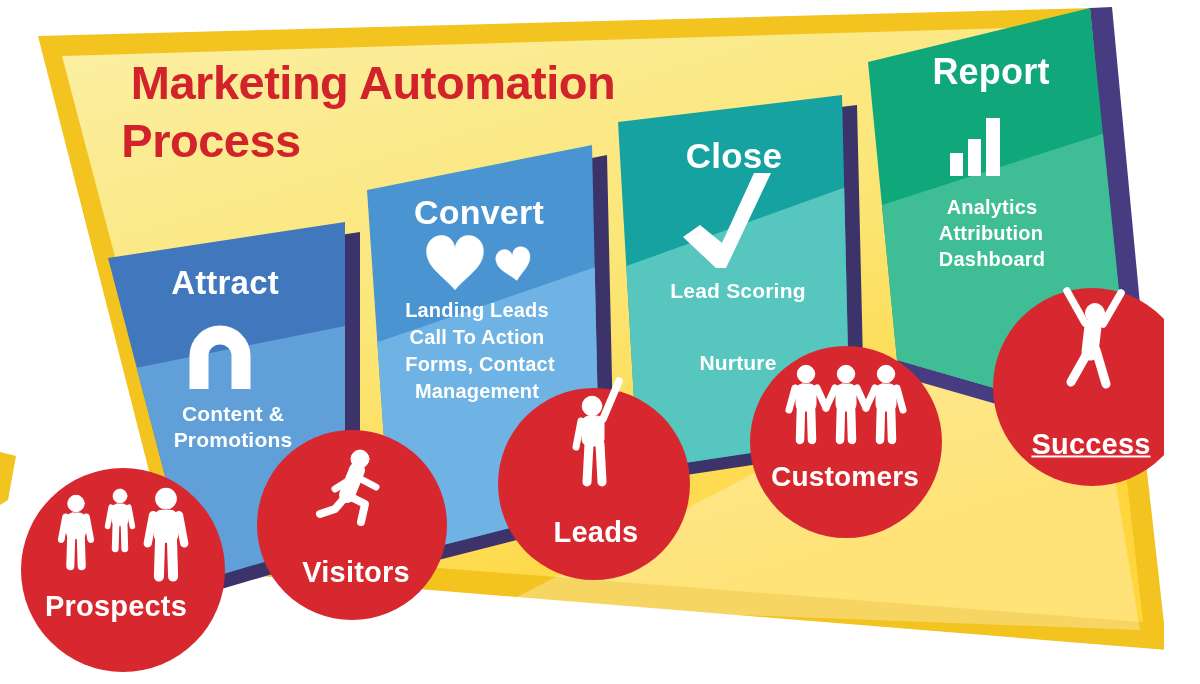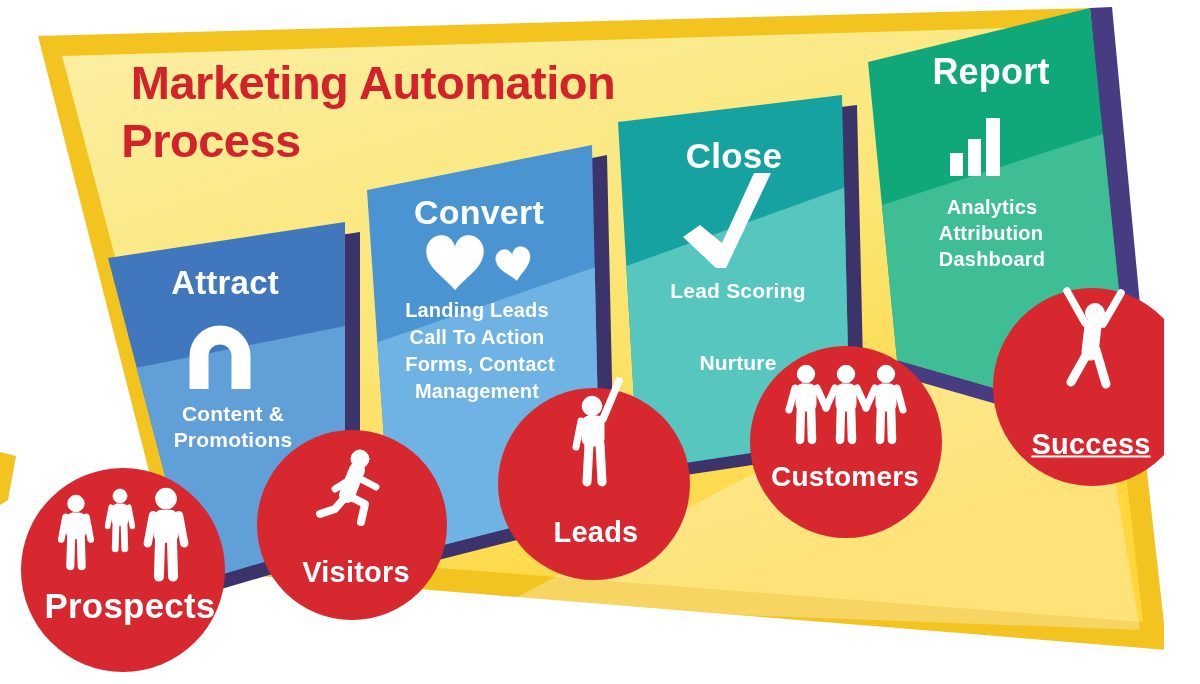--- a/index.html
+++ b/index.html
@@ -185,19 +185,19 @@
 
   <div class="t" style="left:734px;top:156px;font-size:35px;">Close</div>
   <div class="t" style="left:738px;top:291px;font-size:21px;">Lead Scoring</div>
   <div class="t" style="left:738px;top:318px;font-size:21px;margin-top:45px;">Nurture</div>
 
   <div class="t" style="left:991px;top:72px;font-size:36px;">Report</div>
   <div class="t" style="left:992px;top:207px;font-size:20px;">Analytics</div>
   <div class="t" style="left:991px;top:233px;font-size:20px;">Attribution</div>
   <div class="t" style="left:992px;top:259px;font-size:20px;">Dashboard</div>
 
-  <div class="t" style="left:130px;top:606px;font-size:35px;">Prospects</div>
+  <div class="t" style="left:116px;top:606px;font-size:29px;">Prospects</div>
   <div class="t" style="left:356px;top:572px;font-size:29px;text-align:center;">Visitors</div>
   <div class="t" style="left:596px;top:532px;font-size:29px;">Leads</div>
   <div class="t" style="left:845px;top:477px;font-size:28px;">Customers</div>
   <div class="t" style="left:1091px;top:444px;font-size:29px;text-decoration:underline;">Success</div>
 
 </div>
 
 </body></html>

